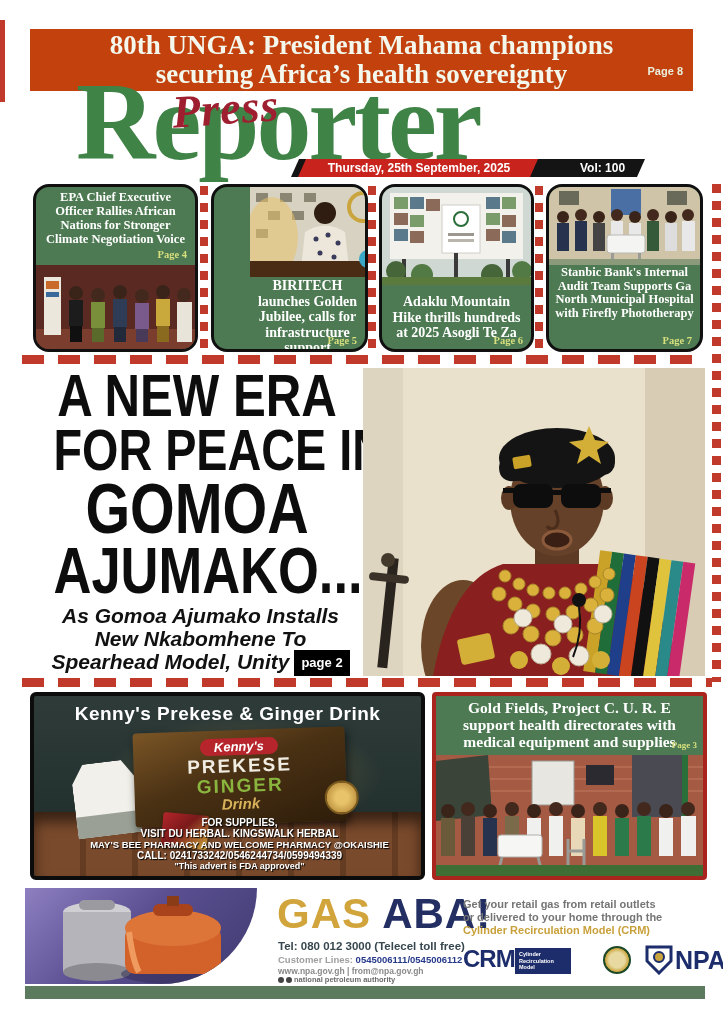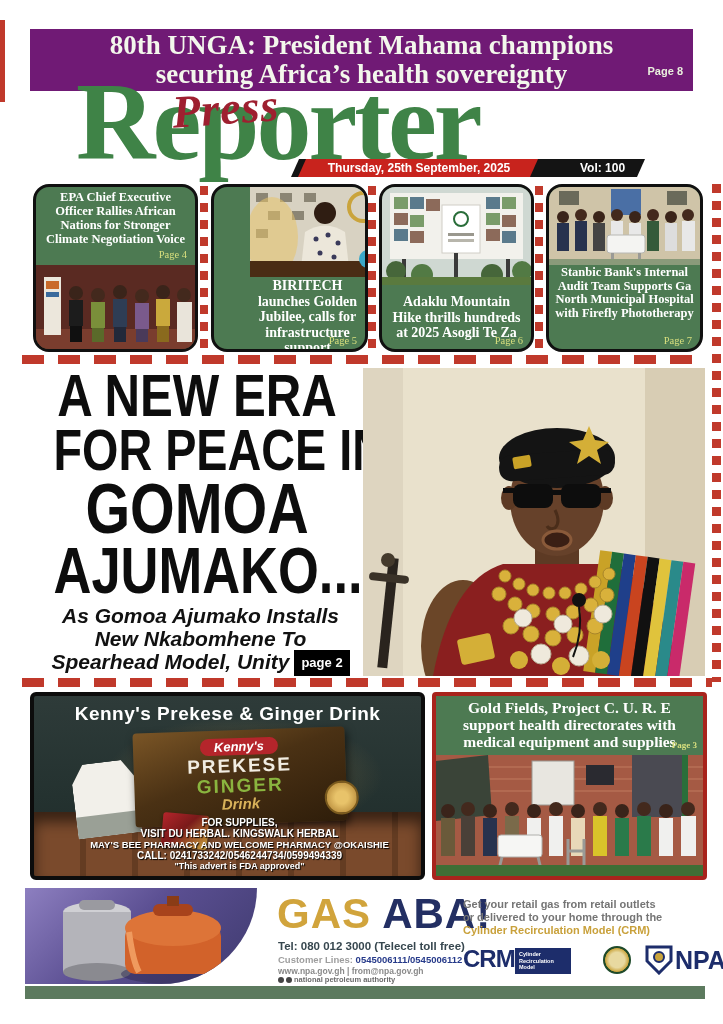--- a/index.html
+++ b/index.html
@@ -1,20 +1,20 @@
 <!DOCTYPE html>
 <html><head>
 <meta charset="utf-8">
 <style>
   html,body{margin:0;padding:0;background:#fdfdfb;}
   #page{position:relative;width:723px;height:1024px;background:#ffffff;overflow:hidden;
         font-family:"Liberation Serif",serif;}
 
   
-  .top-banner{position:absolute;left:30px;top:29px;width:663px;height:62px;background:#701a75;
+  .top-banner{position:absolute;left:30px;top:29px;width:663px;height:62px;background:#c2410c;
               color:#f3f7ec;text-align:center;font-weight:bold;font-size:27px;line-height:29px;padding-top:2px;box-sizing:border-box;}
   .banner-page{position:absolute;right:10px;bottom:5px;font-size:11px;font-weight:bold;color:#e9efdd;font-family:"Liberation Sans",sans-serif;}
   .edge-mark-left{position:absolute;left:0;top:20px;width:5px;height:82px;background:#c0392b;}
 
   
   .press-script{position:absolute;left:172px;top:82px;font-size:46px;font-style:italic;font-weight:bold;
                 color:#9e2030;transform:rotate(-4deg);letter-spacing:1px;z-index:3;}
   .reporter-title{position:absolute;left:76px;top:72px;font-size:110px;line-height:100px;font-weight:bold;
                   color:#3f8347;letter-spacing:-3px;z-index:2;}
   .datebar{position:absolute;left:295px;top:159px;width:346px;height:18px;background:#141414;
@@ -30,21 +30,21 @@
           border-radius:16px;box-sizing:border-box;overflow:hidden;}
   .t1{left:33px;width:165px;}
   .t2{left:211px;width:157px;padding-left:36px;}
   .t3{left:379px;width:155px;}
   .t4{left:546px;width:157px;}
   .teaser-title{color:#fff;font-weight:bold;text-align:center;padding:3px 5px 0 5px;}
   .t1 .teaser-title{font-size:12.5px;line-height:14px;}
   .t2 .teaser-title{font-size:14px;line-height:15.5px;padding-top:1px;}
   .t3 .teaser-title{font-size:14px;line-height:15.5px;padding-top:1px;margin-top:8px;}
   .t4 .teaser-title{font-size:12.5px;line-height:13.5px;padding-top:1px;}
-  .teaser-page{position:absolute;right:8px;color:#d8df7e;font-size:10.5px;font-weight:normal;}
+  .teaser-page{position:absolute;right:8px;color:#d8df7e;font-size:10.5px;font-weight:bold;}
   .teaser-photo{display:block;}
   .vsep{position:absolute;top:186px;height:164px;width:8px;
         background:repeating-linear-gradient(180deg,#c0392b 0 9px,transparent 9px 17px);}
   .vs1{left:200px;} .vs2{left:368px;} .vs3{left:535px;}
   .vedge{position:absolute;left:712px;top:184px;height:498px;width:9px;
         background:repeating-linear-gradient(180deg,#c0392b 0 9px,transparent 9px 17px);}
   .hdash{position:absolute;height:9px;background:repeating-linear-gradient(90deg,#c0392b 0 22px,transparent 22px 36px);}
   .hd1{left:22px;top:355px;width:682px;}
   .hd2{left:22px;top:678px;width:690px;}
 

